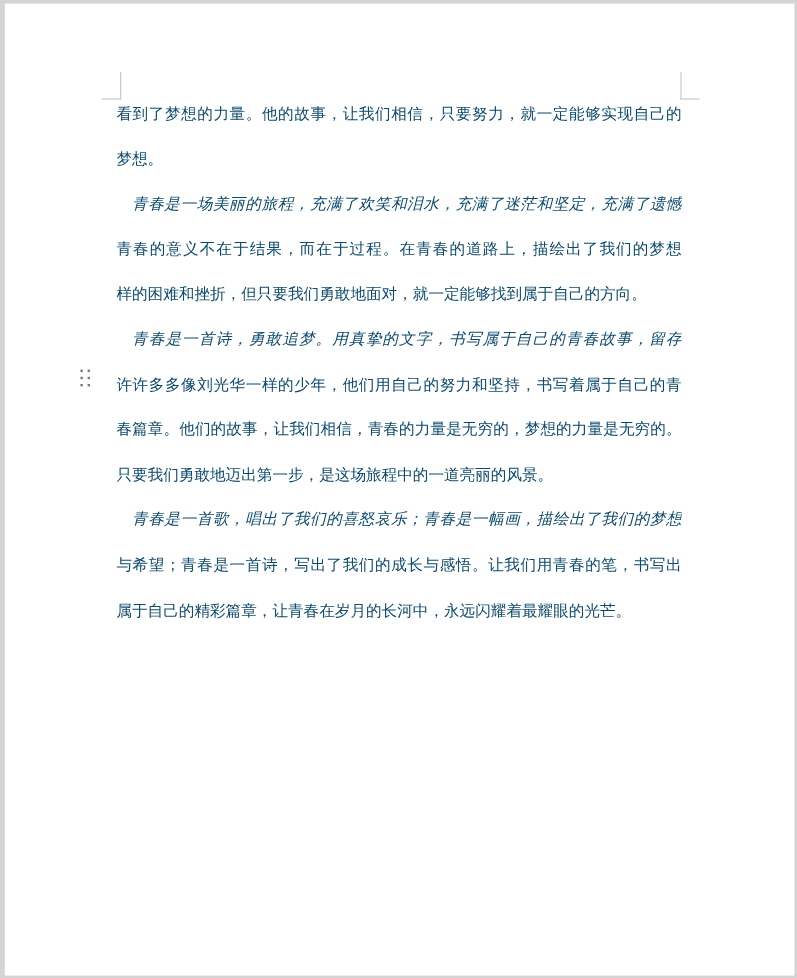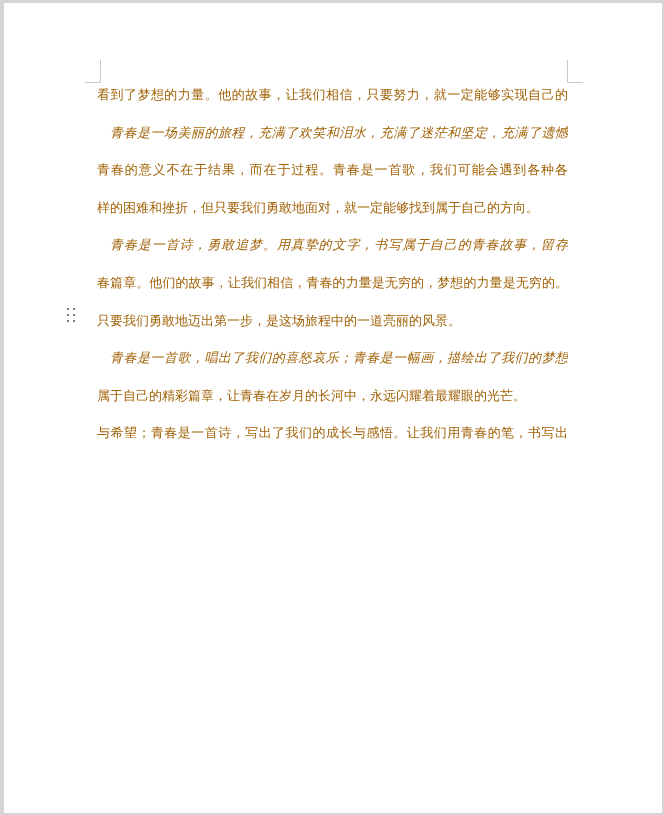--- a/index.html
+++ b/index.html
@@ -44,21 +44,21 @@
     border-bottom: 1px solid #c6cacc;
   }
   
   .doc-text {
     position: absolute;
     left: 93px;   
     top: 73px;
     width: 471px;
     font-size: 13px;
     line-height: 37.6px;
-    color: #a16207;
+    color: #0c4a6e;
     letter-spacing: 0;
   }
   .para { margin: 0; }
   .ln {
     height: 37.6px;
     overflow: hidden;
     text-align: justify;
     text-align-last: justify;
     text-justify: inter-character;
     white-space: nowrap;
@@ -98,35 +98,37 @@
       <span class="dot"></span>
       <span class="dot"></span>
       <span class="dot"></span>
       <span class="dot"></span>
     </div>
 
     <div class="doc-text">
 
       <div class="para">
         <div class="ln">看到了梦想的力量。他的故事，让我们相信，只要努力，就一定能够实现自己的</div>
+        <div class="ln ln-end">梦想。</div>
       </div>
 
       <div class="para">
         <div class="ln ln-ind">青春是一场美丽的旅程，充满了欢笑和泪水，充满了迷茫和坚定，充满了遗憾</div>
-        <div class="ln">青春的意义不在于结果，而在于过程。青春是一首歌，我们可能会遇到各种各</div>
+        <div class="ln">青春的意义不在于结果，而在于过程。在青春的道路上，描绘出了我们的梦想</div>
         <div class="ln ln-end">样的困难和挫折，但只要我们勇敢地面对，就一定能够找到属于自己的方向。</div>
       </div>
 
       <div class="para">
         <div class="ln ln-ind">青春是一首诗，勇敢追梦。用真挚的文字，书写属于自己的青春故事，留存</div>
+        <div class="ln">许许多多像刘光华一样的少年，他们用自己的努力和坚持，书写着属于自己的青</div>
         <div class="ln">春篇章。他们的故事，让我们相信，青春的力量是无穷的，梦想的力量是无穷的。</div>
         <div class="ln ln-end">只要我们勇敢地迈出第一步，是这场旅程中的一道亮丽的风景。</div>
       </div>
 
       <div class="para">
         <div class="ln ln-ind">青春是一首歌，唱出了我们的喜怒哀乐；青春是一幅画，描绘出了我们的梦想</div>
+        <div class="ln">与希望；青春是一首诗，写出了我们的成长与感悟。让我们用青春的笔，书写出</div>
         <div class="ln ln-end">属于自己的精彩篇章，让青春在岁月的长河中，永远闪耀着最耀眼的光芒。</div>
-        <div class="ln">与希望；青春是一首诗，写出了我们的成长与感悟。让我们用青春的笔，书写出</div>
       </div>
 
     </div>
   </div>
 </div>
 
 </body></html>

